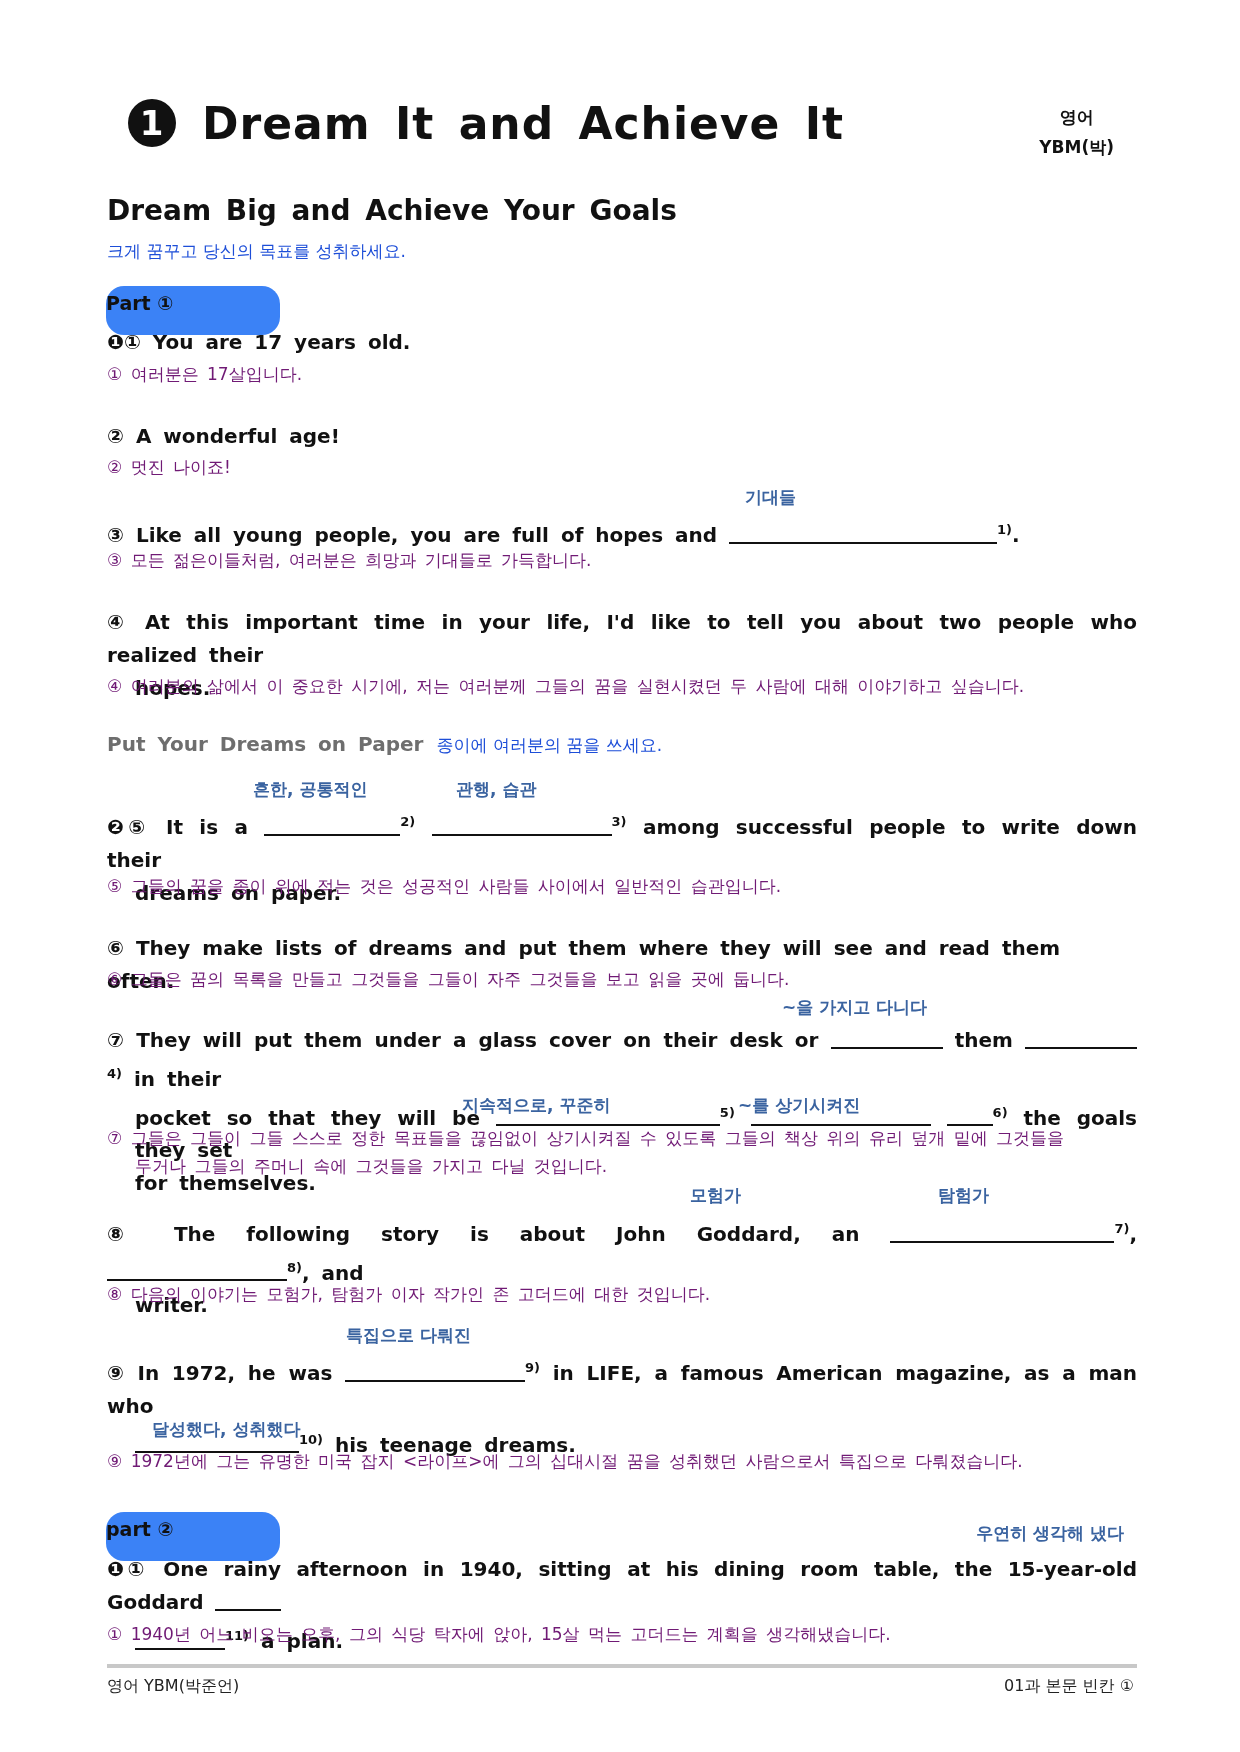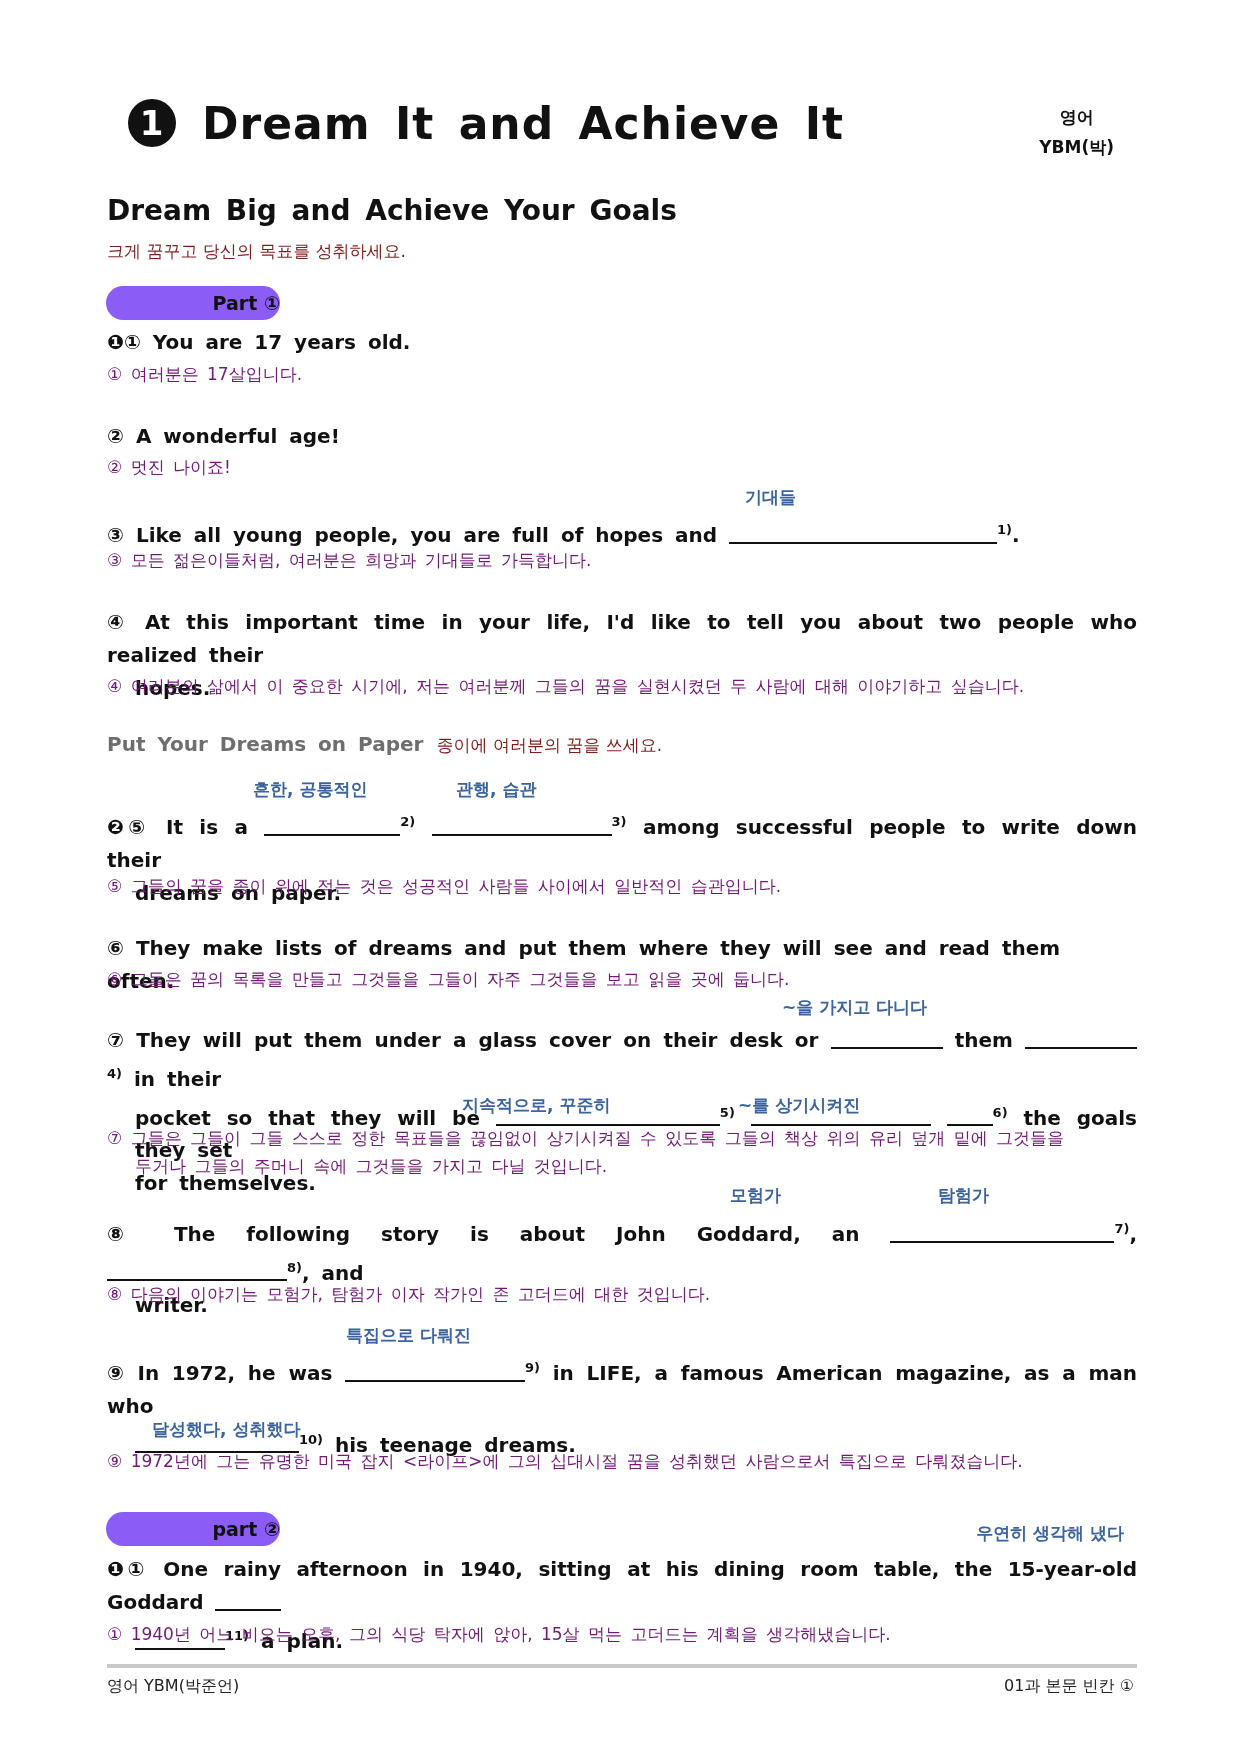--- a/index.html
+++ b/index.html
@@ -2,22 +2,22 @@
 <html><head>
 <meta charset="utf-8">
 <style>
   html, body { margin: 0; padding: 0; background: #ffffff; }
   body { width: 1240px; height: 1752px; position: relative; font-family: "DejaVu Sans", sans-serif; color: #111; }
   .abs { position: absolute; }
   .title { left: 128px; top: 98px; font-size: 44px; font-weight: bold; letter-spacing: 1px; word-spacing: 8px; }
   .title .num { display: inline-block; width: 48px; height: 48px; border-radius: 50%; background: #111; color: #fff; font-size: 34px; text-align: center; line-height: 48px; margin-right: 26px; vertical-align: 4px; }
   .subject { right: 126px; top: 102px; text-align: center; font-size: 17px; font-weight: bold; line-height: 30px; }
   .h2 { left: 107px; top: 194px; font-size: 28px; font-weight: bold; word-spacing: 5px; }
-  .ko-sub { font-size: 17px; color: #7f1d1d; }
-  .pill { background: #8b5cf6; border-radius: 18px; height: 34px; width: 174px; font-size: 19px; font-weight: bold; line-height: 34px; text-align: right; }
+  .ko-sub { font-size: 17px; color: #1d4ed8; }
+  .pill { background: #3b82f6; border-radius: 18px; height: 49px; width: 174px; font-size: 19px; font-weight: bold; line-height: 34px; text-align: left; }
   .en { font-size: 20px; font-weight: bold; word-spacing: 5px; line-height: 33px; }
   .ko { font-size: 17px; color: #701a75; line-height: 28px; word-spacing: 3px; }
   .hint { font-size: 17px; color: #3a63a0; font-weight: bold; }
   .blank { display: inline-block; border-bottom: 2px solid #111; height: 20px; vertical-align: -2px; }
   sup { font-size: 13px; font-weight: bold; }
   .h2b { font-size: 20px; font-weight: bold; color: #6e6e6e; word-spacing: 5px; }
   .row { left: 107px; width: 1030px; }
   .just { text-align: justify; text-align-last: left; }
   .indent { padding-left: 28px; }
   .rule { left: 107px; top: 1664px; width: 1030px; height: 4px; background: #c8c8c8; }
@@ -85,21 +85,21 @@
   <div class="indent just"><span>pocket so that they will be </span><span class="blank" style="width:224px;"></span><sup>5)</sup> <span class="blank" style="width:180px;"></span> <span class="blank" style="width:46px;"></span><sup>6)</sup><span> the goals they set</span></div>
   <div class="indent">for themselves.</div>
 </div>
 <div class="abs hint" style="left:462px; top:1094px;">지속적으로, 꾸준히</div>
 <div class="abs hint" style="left:738px; top:1094px;">~를 상기시켜진</div>
 <div class="abs row ko" style="top:1124px;">
   <div class="just">⑦ 그들은 그들이 그들 스스로 정한 목표들을 끊임없이 상기시켜질 수 있도록 그들의 책상 위의 유리 덮개 밑에 그것들을</div>
   <div class="indent">두거나 그들의 주머니 속에 그것들을 가지고 다닐 것입니다.</div>
 </div>
 
-<div class="abs hint" style="left:690px; top:1184px;margin-left:40px;">모험가</div>
+<div class="abs hint" style="left:690px; top:1184px;">모험가</div>
 <div class="abs hint" style="left:938px; top:1184px;">탐험가</div>
 <div class="abs row en" style="top:1212px;">
   <div class="just"><span>⑧ </span><span>The following story is about John Goddard, an </span><span class="blank" style="width:224px;"></span><sup>7)</sup>, <span class="blank" style="width:180px;"></span><sup>8)</sup><span>, and</span></div>
   <div class="indent">writer.</div>
 </div>
 <div class="abs row ko" style="top:1280px;">⑧ 다음의 이야기는 모험가, 탐험가 이자 작가인 존 고더드에 대한 것입니다.</div>
 
 <div class="abs hint" style="left:346px; top:1324px;">특집으로 다뤄진</div>
 <div class="abs row en" style="top:1351px;">
   <div class="just"><span>⑨ </span><span>In 1972, he was </span><span class="blank" style="width:180px;"></span><sup>9)</sup><span> in LIFE, a famous American magazine, as a man who</span></div>

